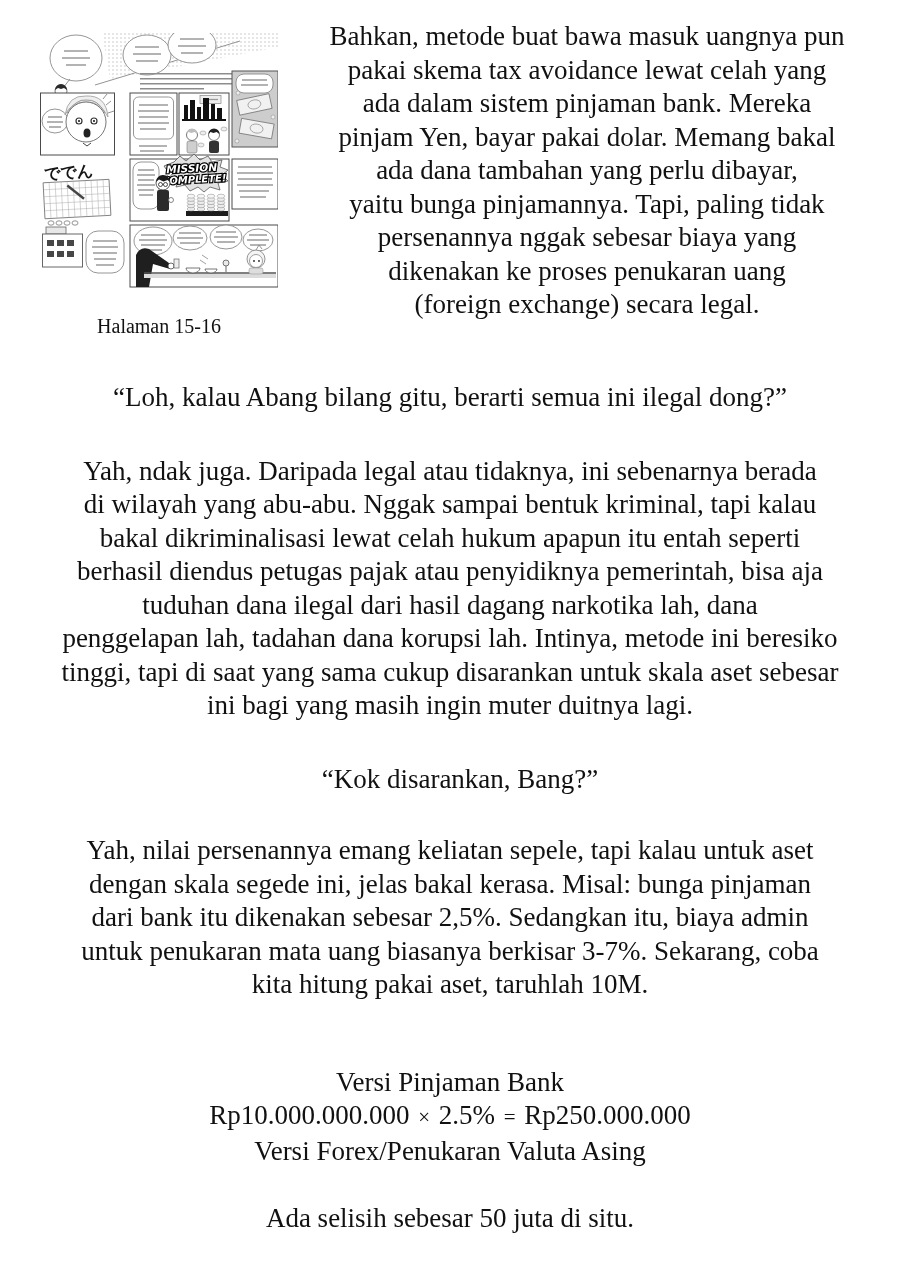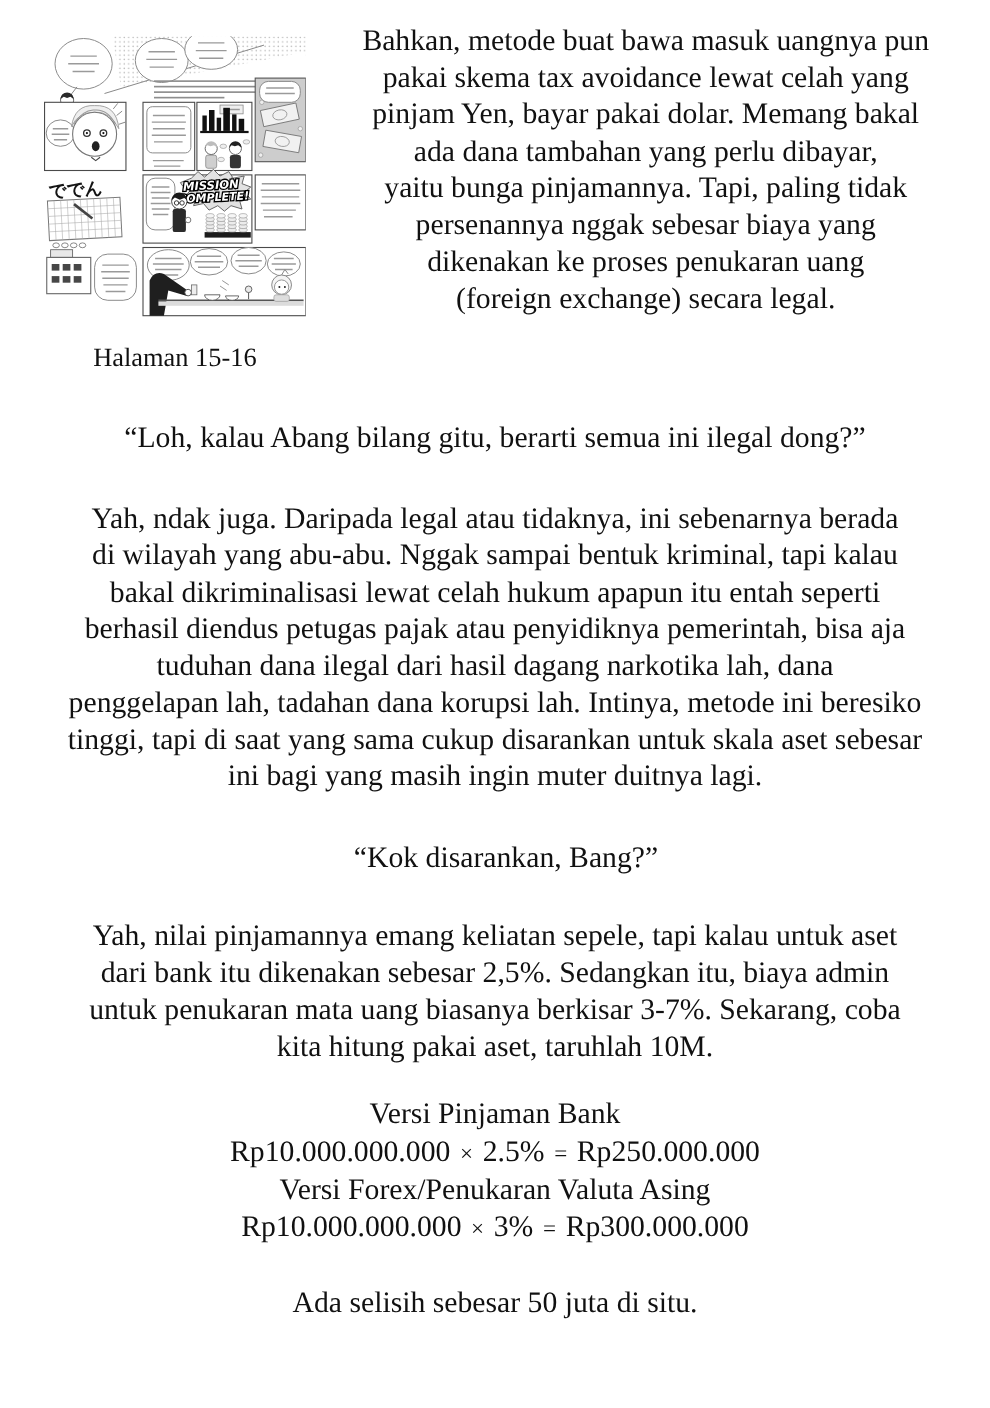--- a/index.html
+++ b/index.html
@@ -3,29 +3,29 @@
 <meta charset="utf-8">
 <style>
   html,body{margin:0;padding:0;}
   body{
     width:900px;height:1280px;background:#ffffff;color:#111;
     font-family:"Liberation Serif", serif;overflow:hidden;
   }
   .top-row{display:flex;align-items:flex-start;padding-left:40px;}
   .figure-col{width:238px;flex:none;margin-top:33px;text-align:center;}
   .figure-col svg{display:block;background:#fff;}
-  figcaption{margin-top:20px;font-size:24px;line-height:34px;color:#111;}
+  figcaption{margin-top:20px;font-size:20px;line-height:34px;color:#111;}
   .p1-col{flex:1;margin-top:20px;padding:0 12px 0 8px;}
   .line{font-size:27px;line-height:33.5px;text-align:center;white-space:nowrap;}
   .block{padding:0 40px;}
   .q1{margin-top:38px;}
   .p2{margin-top:40px;}
   .q2{margin-top:40px;margin-left:20px;}
   .p3{margin-top:38px;}
-  .calc{margin-top:28px;}
+  .calc{margin-top:64px;}
   .closing{margin-top:34px;}
   .op{font-size:21px;padding:0 2px;}
   
   .txtline{stroke:#9a9a9a;stroke-width:1.3;}
   .panel{fill:#ffffff;stroke:#4a4a4a;stroke-width:1;}
   .bubble{fill:#ffffff;stroke:#8a8a8a;stroke-width:0.9;}
   .mission-text{
     font-family:"DejaVu Sans", sans-serif;font-weight:bold;font-style:italic;
     fill:#ffffff;stroke:#000;stroke-width:2.4px;paint-order:stroke;
   }
@@ -226,20 +226,21 @@
         <polyline points="216,217 219,212 222,216" fill="none" stroke="#888" stroke-width="0.9"></polyline>
         <rect x="209" y="235" width="14" height="6" rx="2" fill="#ddd" stroke="#999" stroke-width="0.6"></rect>
       </g>
     </svg>
     <figcaption>Halaman 15-16</figcaption>
   </figure>
 
   <div class="p1-col">
     <div class="line">Bahkan, metode buat bawa masuk uangnya pun</div>
     <div class="line">pakai skema tax avoidance lewat celah yang</div>
+    <div class="line">ada dalam sistem pinjaman bank. Mereka</div>
     <div class="line">pinjam Yen, bayar pakai dolar. Memang bakal</div>
     <div class="line">ada dana tambahan yang perlu dibayar,</div>
     <div class="line">yaitu bunga pinjamannya. Tapi, paling tidak</div>
     <div class="line">persenannya nggak sebesar biaya yang</div>
     <div class="line">dikenakan ke proses penukaran uang</div>
     <div class="line">(foreign exchange) secara legal.</div>
   </div>
 </div>
 
 <div class="block q1">
@@ -255,28 +256,28 @@
   <div class="line">penggelapan lah, tadahan dana korupsi lah. Intinya, metode ini beresiko</div>
   <div class="line">tinggi, tapi di saat yang sama cukup disarankan untuk skala aset sebesar</div>
   <div class="line">ini bagi yang masih ingin muter duitnya lagi.</div>
 </div>
 
 <div class="block q2">
   <div class="line">“Kok disarankan, Bang?”</div>
 </div>
 
 <div class="block p3">
-  <div class="line">Yah, nilai pinjamannya emang keliatan sepele, tapi kalau untuk aset</div>
+  <div class="line">Yah, nilai persenannya emang keliatan sepele, tapi kalau untuk aset</div>
+  <div class="line">dengan skala segede ini, jelas bakal kerasa. Misal: bunga pinjaman</div>
   <div class="line">dari bank itu dikenakan sebesar 2,5%. Sedangkan itu, biaya admin</div>
   <div class="line">untuk penukaran mata uang biasanya berkisar 3-7%. Sekarang, coba</div>
   <div class="line">kita hitung pakai aset, taruhlah 10M.</div>
 </div>
 
 <div class="block calc">
   <div class="line">Versi Pinjaman Bank</div>
   <div class="line"><span>Rp10.000.000.000</span> <span class="op">×</span> <span>2.5%</span> <span class="op">=</span> <span>Rp250.000.000</span></div>
   <div class="line">Versi Forex/Penukaran Valuta Asing</div>
-  <div class="line"><span>Rp10.000.000.000</span> <span class="op">×</span> <span>3%</span> <span class="op">=</span> <span>Rp300.000.000</span></div>
 </div>
 
 <div class="block closing">
   <div class="line">Ada selisih sebesar 50 juta di situ.</div>
 </div>
 
 </body></html>

